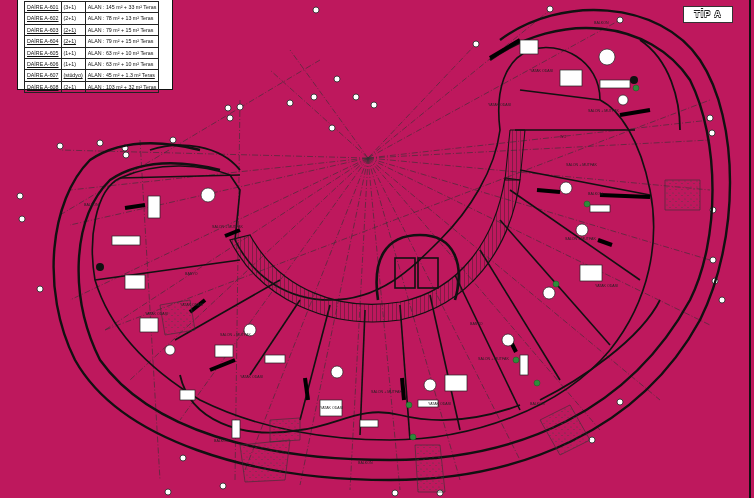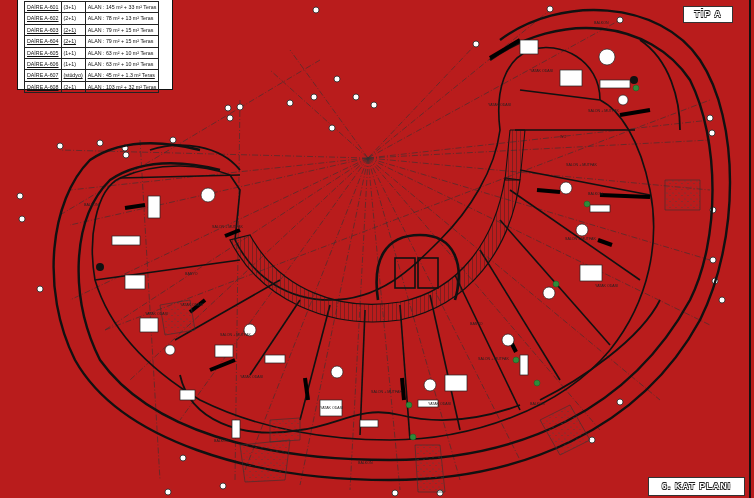--- a/index.html
+++ b/index.html
@@ -1,17 +1,17 @@
 <!DOCTYPE html>
 <html><head>
 <meta charset="utf-8">
 <style>
   html,body{margin:0;padding:0;background:#fff;}
   body{width:754px;height:498px;position:relative;overflow:hidden;font-family:"Liberation Sans",sans-serif;}
-  .sheet{position:absolute;left:0;top:0;width:754px;height:498px;background:#b91c1c;}
+  .sheet{position:absolute;left:0;top:0;width:754px;height:498px;background:#be185d;}
   .frame-right{position:absolute;right:3px;top:0;width:2px;height:498px;background:#111;}
   .legend{position:absolute;left:17px;top:0;width:154px;height:89px;border:1px solid #111;border-top:none;background:#fff;}
   .legend table{border-collapse:collapse;position:absolute;left:6px;top:1px;}
   .legend td{font-size:5.3px;line-height:10.4px;height:10.4px;padding:0 2px;border:1px solid #222;white-space:nowrap;color:#111;}
   .legend td.u{text-decoration:underline;}
   .title-box{position:absolute;border:1px solid #333;background:#fff;text-align:center;font-weight:bold;color:#fff;
      text-shadow:-0.6px -0.6px 0 #222,0.6px -0.6px 0 #222,-0.6px 0.6px 0 #222,0.6px 0.6px 0 #222;letter-spacing:1px;}
   .tip{left:683px;top:6px;width:48px;height:15px;font-size:9px;line-height:15px;}
   .kat{left:648px;top:477px;width:95px;height:17px;font-size:9px;line-height:17px;}
   svg.plan{position:absolute;left:0;top:0;}
@@ -284,14 +284,13 @@
         <tr>
             <td class="u">DAİRE A-608</td>
             <td>(2+1)</td>
             <td>ALAN : 103 m² + 32 m² Teras</td>
           </tr>
       </tbody>
     </table>
   </div>
 
   <div class="title-box tip">TİP A</div>
-  <div class="title-box kat">6. KAT PLANI</div>
 </div>
 
 </body></html>

